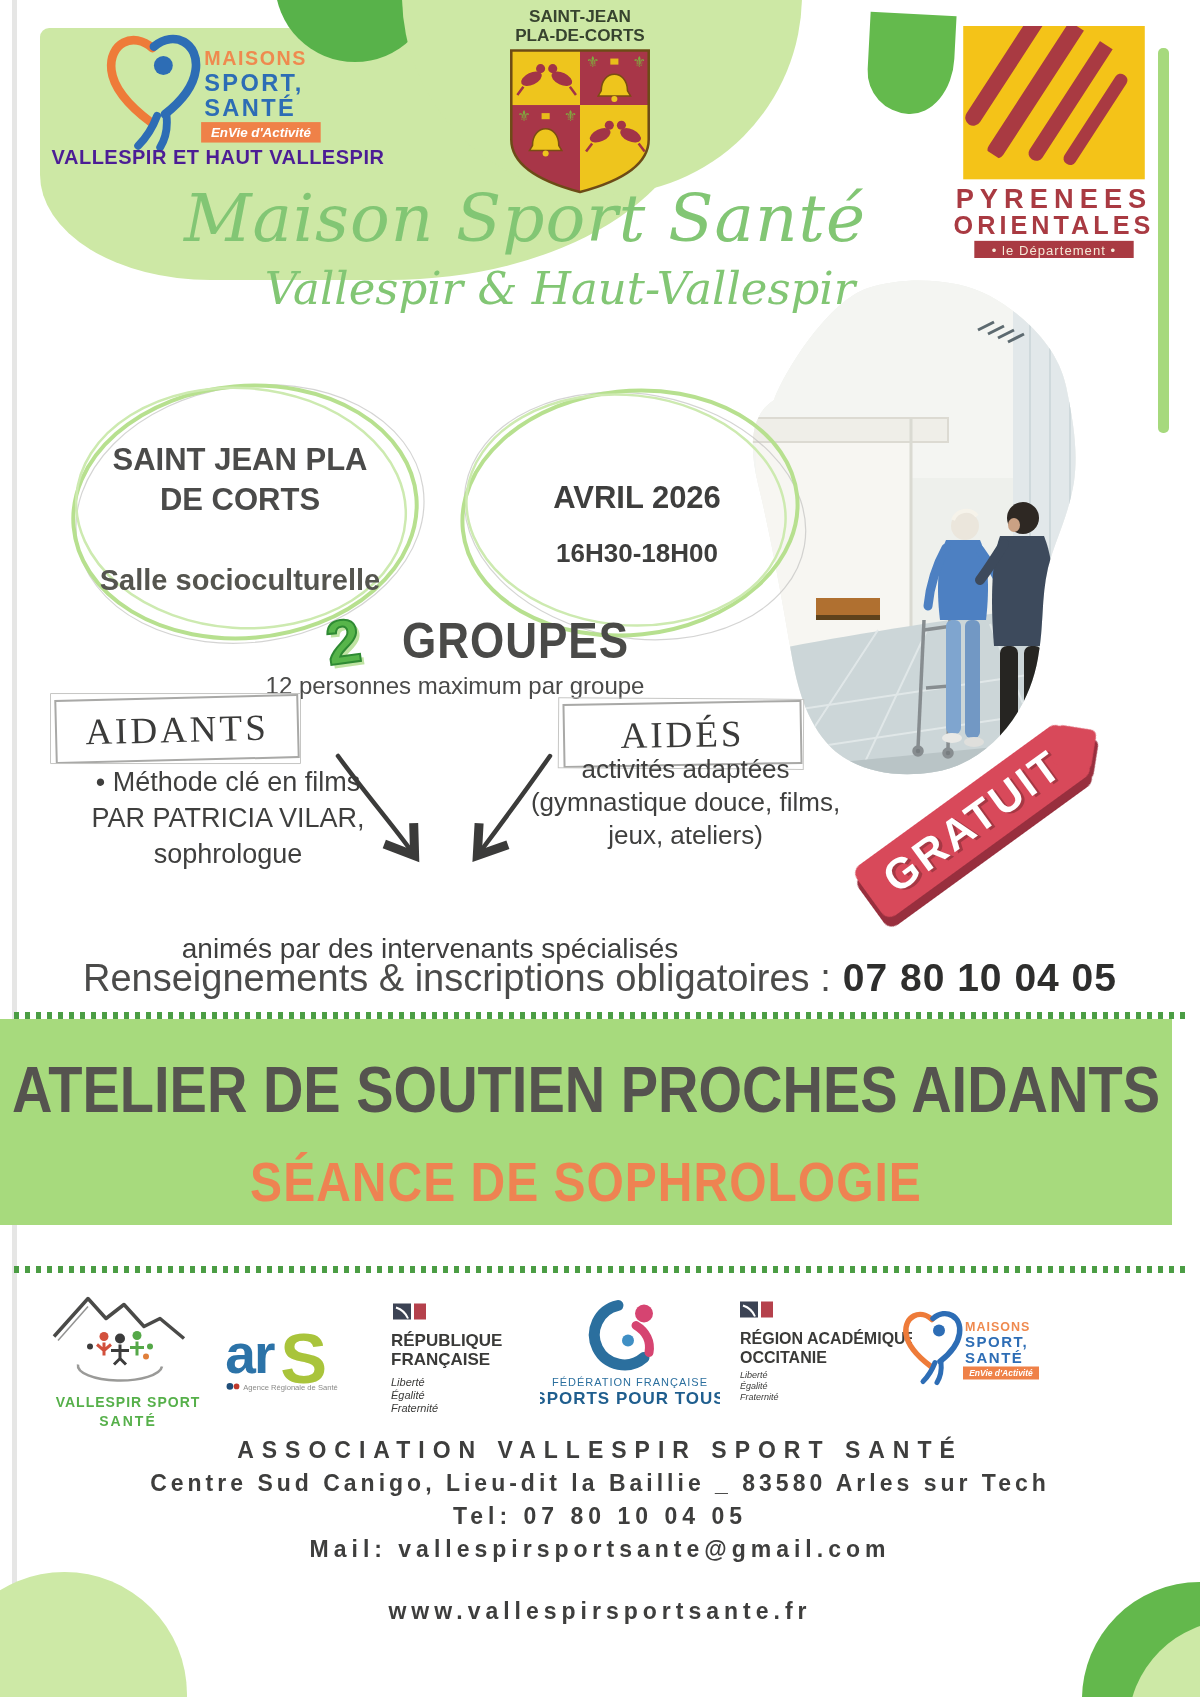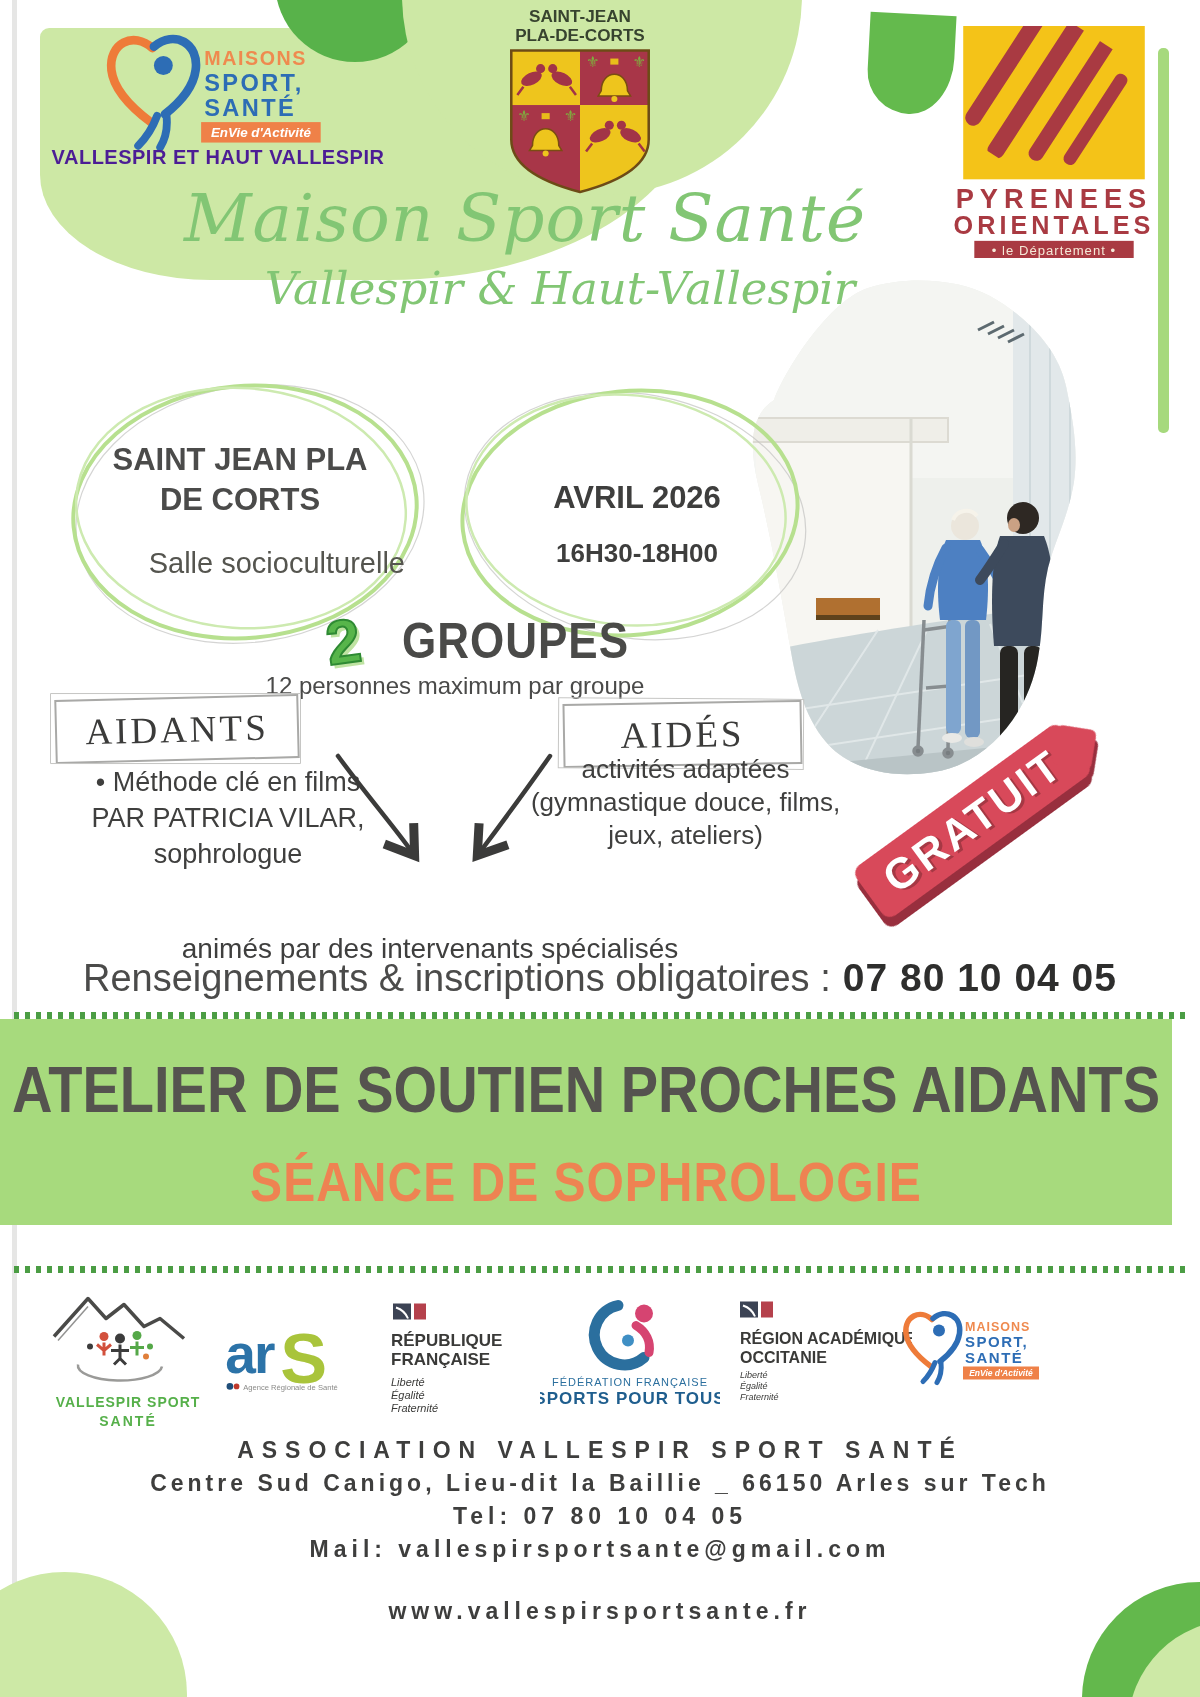--- a/index.html
+++ b/index.html
@@ -26,21 +26,21 @@
   .mss-region{left:48px;top:146px;width:340px;font-weight:bold;font-size:20px;color:#4c1d95;
               letter-spacing:.5px;z-index:5;}
   .title-main{left:150px;top:180px;width:750px;font-family:"DejaVu Serif",serif;font-style:italic;
               font-size:66px;color:#82c674;z-index:5;letter-spacing:1px;}
   .title-sub{left:200px;top:262px;width:720px;font-family:"DejaVu Serif",serif;font-style:italic;
              font-size:45px;color:#82c674;z-index:5;}
 
   
   .loc-text{left:75px;top:440px;width:330px;z-index:6;color:#4b4b4a;}
   .loc-text .l1{font-weight:bold;font-size:31px;line-height:40px;}
-  .loc-venue{font-size:29px;font-weight:400;color:#55554f;margin-top:27px;text-align:right;}
+  .loc-venue{font-size:29px;font-weight:700;color:#55554f;margin-top:44px;}
   .date-text{left:492px;top:468px;width:290px;z-index:6;color:#3e3e3d;}
   .date-day{font-weight:bold;font-size:31px;display:inline-block;border-bottom:3px solid #3e3e3d;padding-bottom:2px;}
   .date-month{font-weight:bold;font-size:31px;margin-top:12px;}
   .date-time{font-weight:bold;font-size:26px;margin-top:22px;}
 
   
   .grp-num{left:326px;top:606px;font-size:62px;font-weight:bold;color:#57b54a;z-index:6;
            -webkit-text-stroke:2px #2e8a33;transform:rotate(-8deg);text-shadow:3px 4px 0 #bfe3a2;}
   .grp-label{left:402px;top:616px;font-size:44px;font-weight:bold;color:#4a4a48;z-index:6;
              transform:scaleY(1.15);letter-spacing:1px;}
@@ -406,18 +406,18 @@
       <path d="M82,104 C84,122 80,134 74,144" stroke="#2d6db5" stroke-width="10" fill="none" stroke-linecap="round"></path>
     </g>
     <text x="130" y="40" font-size="25" font-weight="bold" fill="#ef8a4f" letter-spacing="2">MAISONS</text>
     <text x="130" y="72" font-size="30" font-weight="bold" fill="#2d6db5" letter-spacing="3">SPORT,</text>
     <text x="130" y="104" font-size="30" font-weight="bold" fill="#2d6db5" letter-spacing="3">SANTÉ</text>
     <rect x="126" y="112" width="152" height="26" fill="#ef8148"></rect>
     <text x="202" y="131" font-size="17" font-weight="bold" font-style="italic" fill="#ffffff" text-anchor="middle">EnVie d'Activité</text>
   </svg>
 
   <div class="abs foot f1">ASSOCIATION VALLESPIR SPORT SANTÉ</div>
-  <div class="abs foot f2">Centre Sud Canigo, Lieu-dit la Baillie _ 66150 Arles sur Tech</div>
+  <div class="abs foot f2">Centre Sud Canigo, Lieu-dit la Baillie _ 83580 Arles sur Tech</div>
   <div class="abs foot f3">Tel: 07 80 10 04 05</div>
   <div class="abs foot f4">Mail: vallespirsportsante@gmail.com</div>
   <div class="abs foot f5">www.vallespirsportsante.fr</div>
 
 </div>
 
 </body></html>

